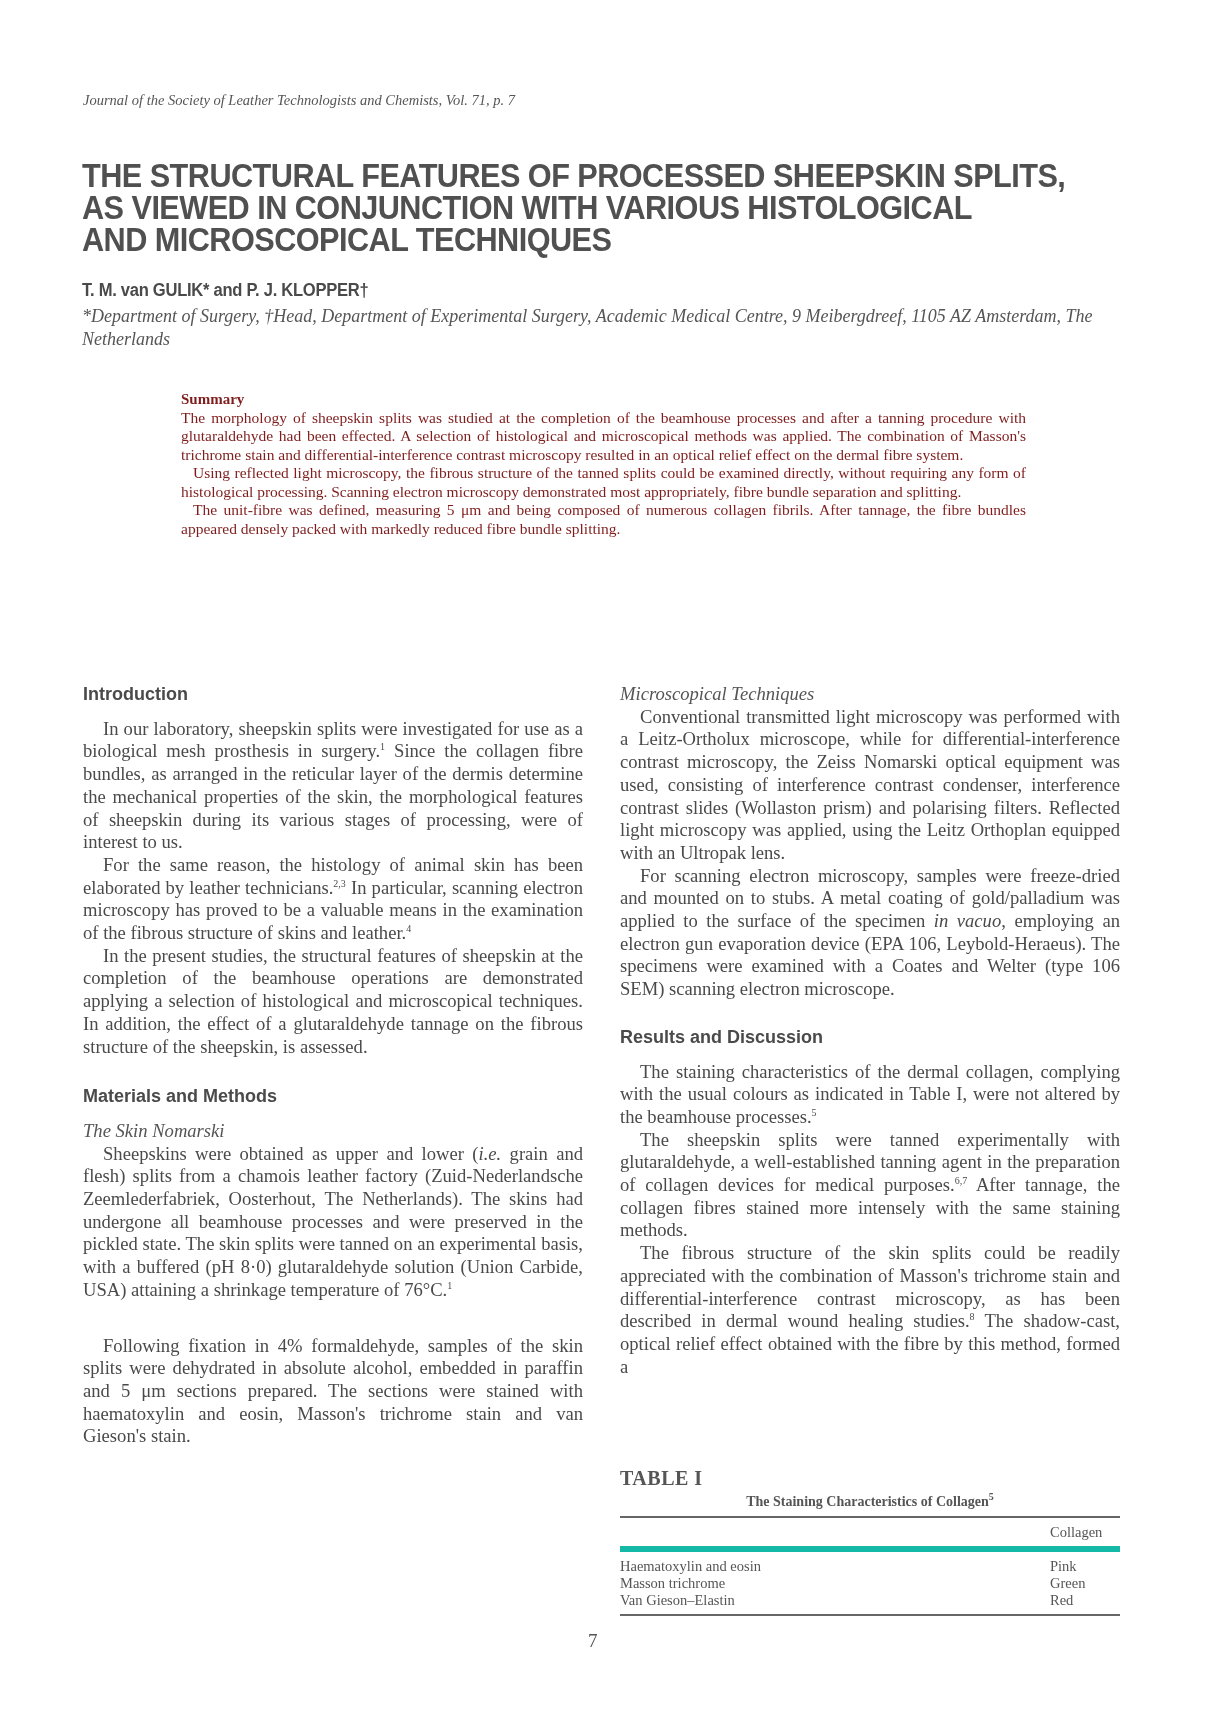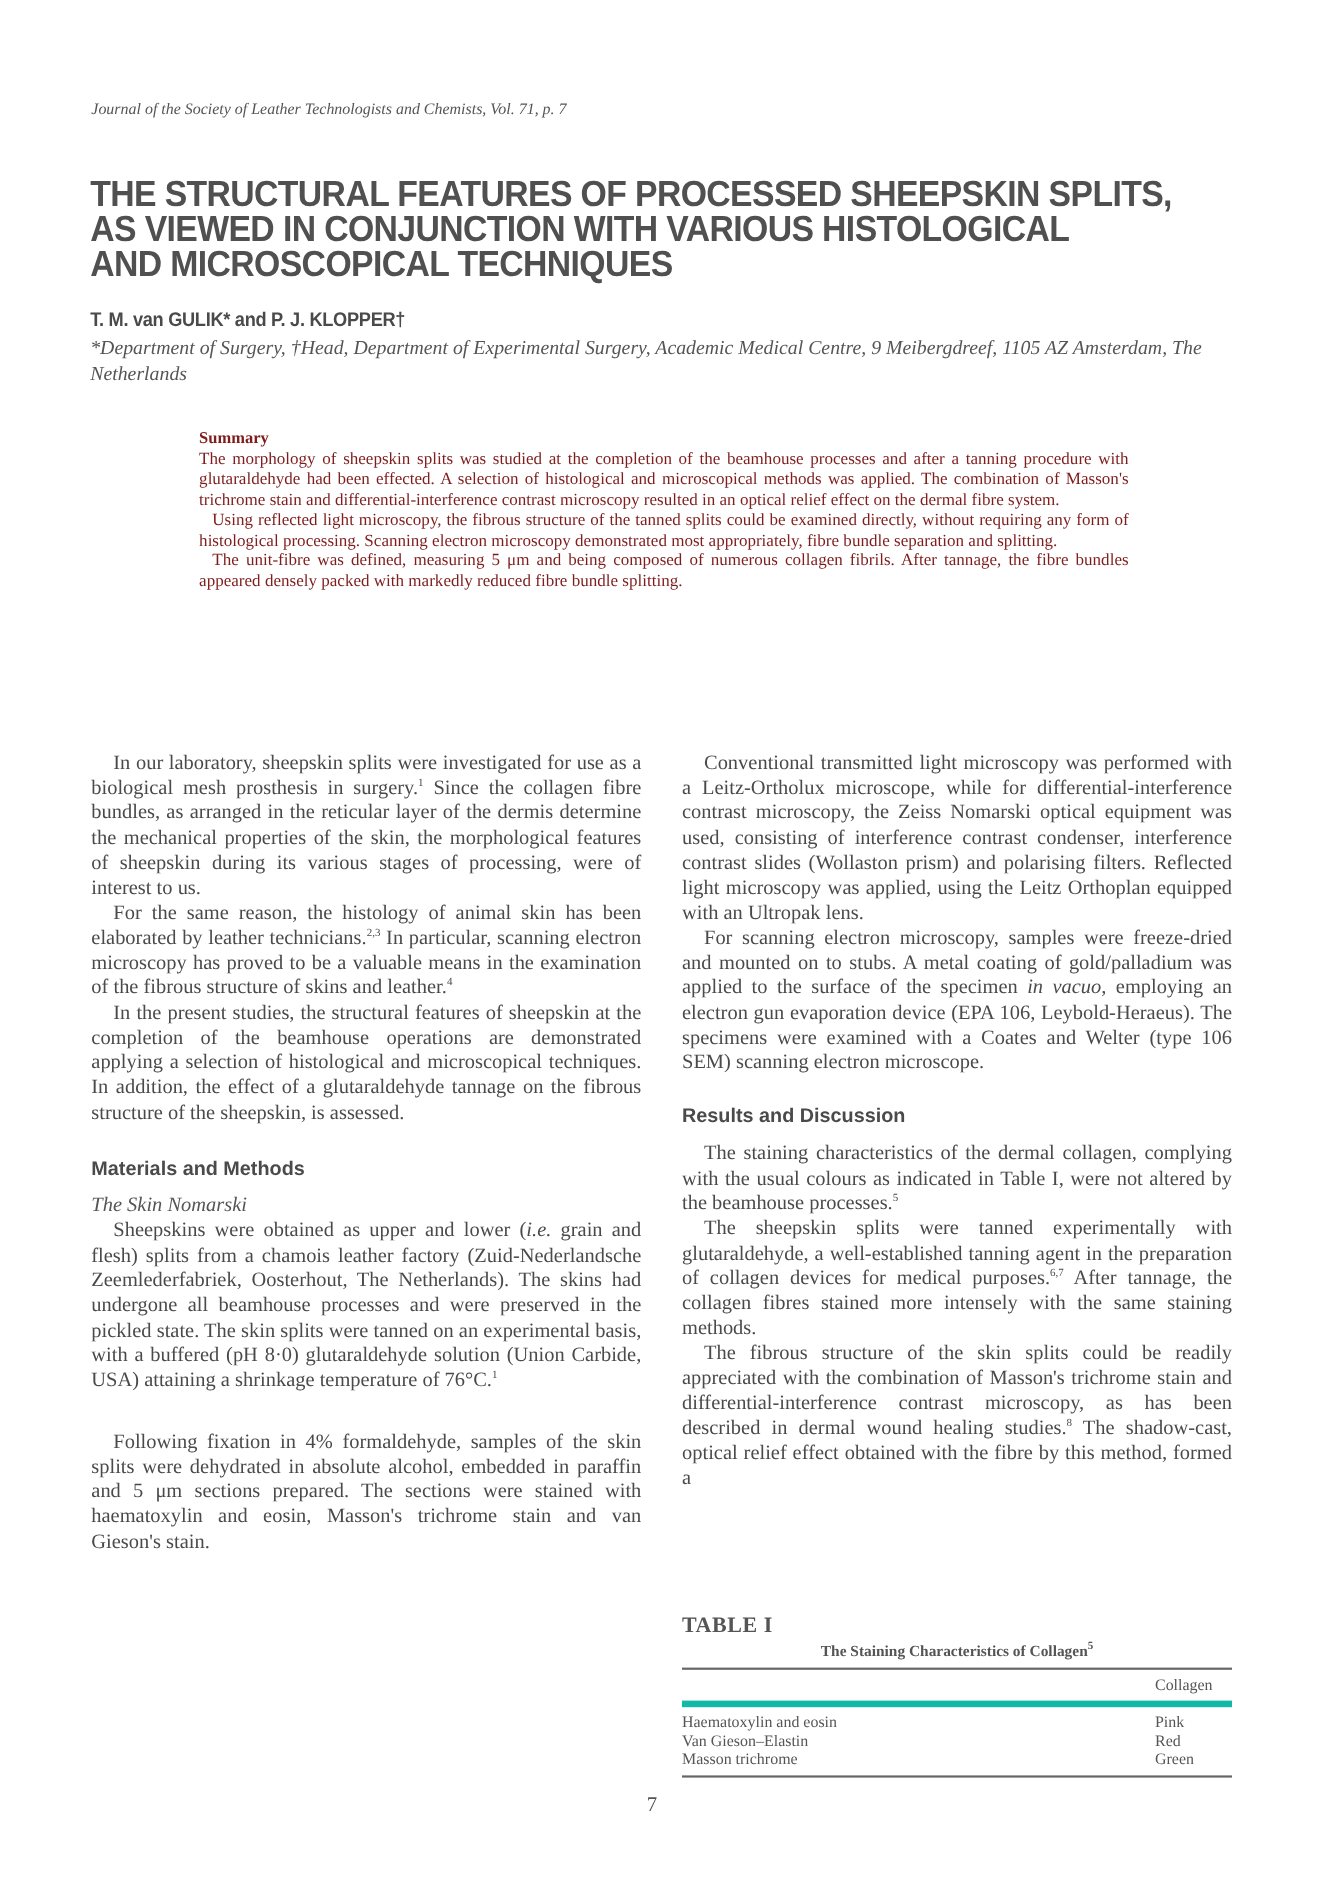--- a/index.html
+++ b/index.html
@@ -80,32 +80,34 @@
 <div class="affiliation">*Department of Surgery, †Head, Department of Experimental Surgery, Academic Medical Centre, 9 Meibergdreef, 1105 AZ Amsterdam, The Netherlands</div>
 
 <div class="summary">
   <div class="sum-head">Summary</div>
   <p class="first">The morphology of sheepskin splits was studied at the completion of the beamhouse processes and after a tanning procedure with glutaraldehyde had been effected. A selection of histological and microscopical methods was applied. The combination of Masson's trichrome stain and differential-interference contrast microscopy resulted in an optical relief effect on the dermal fibre system.</p>
   <p>Using reflected light microscopy, the fibrous structure of the tanned splits could be examined directly, without requiring any form of histological processing. Scanning electron microscopy demonstrated most appropriately, fibre bundle separation and splitting.</p>
   <p>The unit-fibre was defined, measuring 5 μm and being composed of numerous collagen fibrils. After tannage, the fibre bundles appeared densely packed with markedly reduced fibre bundle splitting.</p>
 </div>
 
 <div class="col left">
+  <div class="section-head">Introduction</div>
   <p><span>In our laboratory, sheepskin splits were investigated for use as a biological mesh prosthesis in surgery.</span><sup>1</sup><span> Since the collagen fibre bundles, as arranged in the reticular layer of the dermis determine the mechanical properties of the skin, the morphological features of sheepskin during its various stages of processing, were of interest to us.</span></p>
   <p><span>For the same reason, the histology of animal skin has been elaborated by leather technicians.</span><sup>2,3</sup><span> In particular, scanning electron microscopy has proved to be a valuable means in the examination of the fibrous structure of skins and leather.</span><sup>4</sup></p>
   <p>In the present studies, the structural features of sheepskin at the completion of the beamhouse operations are demonstrated applying a selection of histological and microscopical techniques. In addition, the effect of a glutaraldehyde tannage on the fibrous structure of the sheepskin, is assessed.</p>
   <div class="gap-a"></div>
   <div class="section-head">Materials and Methods</div>
   <div class="sub-head">The Skin Nomarski</div>
   <p><span>Sheepskins were obtained as upper and lower (</span><i>i.e.</i><span> grain and flesh) splits from a chamois leather factory (Zuid-Nederlandsche Zeemlederfabriek, Oosterhout, The Netherlands). The skins had undergone all beamhouse processes and were preserved in the pickled state. The skin splits were tanned on an experimental basis, with a buffered (pH 8·0) glutaraldehyde solution (Union Carbide, USA) attaining a shrinkage temperature of 76°C.</span><sup>1</sup></p>
   <div class="gap-c"></div>
   <p>Following fixation in 4% formaldehyde, samples of the skin splits were dehydrated in absolute alcohol, embedded in paraffin and 5 μm sections prepared. The sections were stained with haematoxylin and eosin, Masson's trichrome stain and van Gieson's stain.</p>
 </div>
 
 <div class="col right">
+  <div class="sub-head">Microscopical Techniques</div>
   <p>Conventional transmitted light microscopy was performed with a Leitz-Ortholux microscope, while for differential-interference contrast microscopy, the Zeiss Nomarski optical equipment was used, consisting of interference contrast condenser, interference contrast slides (Wollaston prism) and polarising filters. Reflected light microscopy was applied, using the Leitz Orthoplan equipped with an Ultropak lens.</p>
   <p><span>For scanning electron microscopy, samples were freeze-dried and mounted on to stubs. A metal coating of gold/palladium was applied to the surface of the specimen </span><i>in vacuo</i><span>, employing an electron gun evaporation device (EPA 106, Leybold-Heraeus). The specimens were examined with a Coates and Welter (type 106 SEM) scanning electron microscope.</span></p>
   <div class="gap-b"></div>
   <div class="section-head">Results and Discussion</div>
   <p><span>The staining characteristics of the dermal collagen, complying with the usual colours as indicated in Table I, were not altered by the beamhouse processes.</span><sup>5</sup></p>
   <p><span>The sheepskin splits were tanned experimentally with glutaraldehyde, a well-established tanning agent in the preparation of collagen devices for medical purposes.</span><sup>6,7</sup><span> After tannage, the collagen fibres stained more intensely with the same staining methods.</span></p>
   <p><span>The fibrous structure of the skin splits could be readily appreciated with the combination of Masson's trichrome stain and differential-interference contrast microscopy, as has been described in dermal wound healing studies.</span><sup>8</sup><span> The shadow-cast, optical relief effect obtained with the fibre by this method, formed a</span></p>
 </div>
 
 <div class="table-wrap">
@@ -117,24 +119,24 @@
         <th></th>
         <th class="c2">Collagen</th>
       </tr>
     </thead>
     <tbody>
       <tr>
         <td>Haematoxylin and eosin</td>
         <td class="c2">Pink</td>
       </tr>
       <tr>
+        <td>Masson trichrome</td>
+        <td class="c2">Green</td>
+      </tr>
+      <tr>
         <td>Van Gieson–Elastin</td>
         <td class="c2">Red</td>
-      </tr>
-      <tr>
-        <td>Masson trichrome</td>
-        <td class="c2">Green</td>
       </tr>
     </tbody>
   </table>
 </div>
 
 <div class="page-num">7</div>
 
 </body></html>

